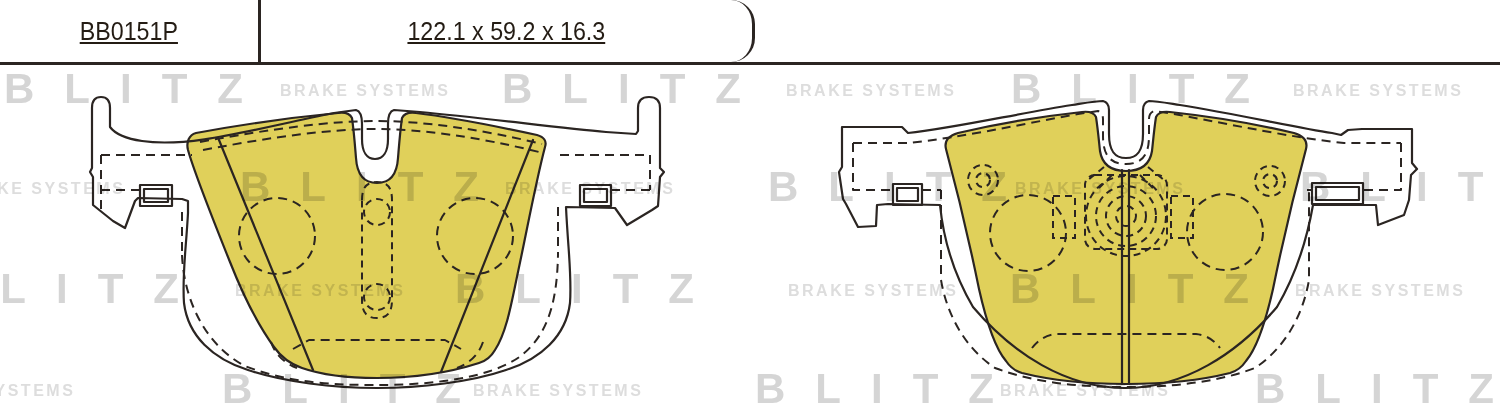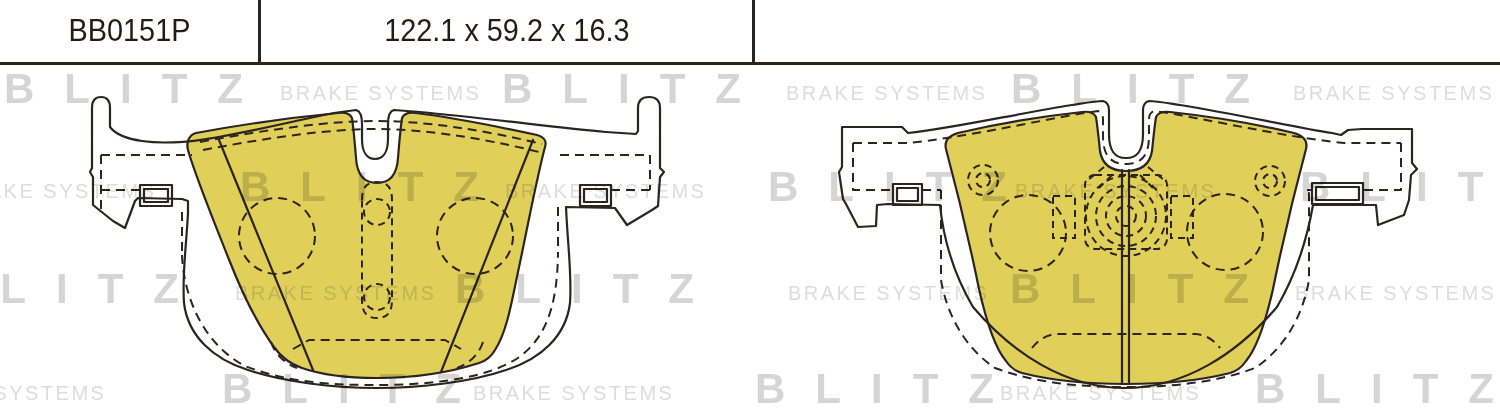--- a/index.html
+++ b/index.html
@@ -9,45 +9,45 @@
     -webkit-user-select:none;user-select:none;
   }
   
   .hdr{
     position:absolute;left:0;top:0;width:1500px;height:62px;
     display:flex;border-bottom:3px solid var(--line);
     background:#ffffff;z-index:2;
   }
   .hdr-cell{
     display:flex;align-items:center;justify-content:center;
-    font-size:31px;color:var(--ink);letter-spacing:0px;white-space:nowrap;
+    font-size:25px;color:var(--ink);letter-spacing:0px;white-space:nowrap;text-decoration:underline;
   }
   .hdr-cell .t{display:inline-block;transform:scaleX(.93);transform-origin:center;}
   .c1{width:258px;border-right:3px solid var(--line);}
-  .c2{width:491px;border-right:3px solid var(--line);}
+  .c2{width:491px;border-right:3px solid var(--line);border-radius:24px;}
   .c3{flex:1;}
   
   .stage{position:absolute;inset:0;z-index:1;}
   .stage svg{position:absolute;overflow:visible;}
   .solid{fill:none;stroke:var(--line);stroke-width:2.2;stroke-linejoin:round;stroke-linecap:round;}
   .pad{fill:var(--pad);stroke:var(--line);stroke-width:2.2;stroke-linejoin:round;}
   .dash{fill:none;stroke:var(--line);stroke-width:2;stroke-linejoin:round;
         stroke-dasharray:9 6;}
   .dash2{fill:none;stroke:var(--line);stroke-width:2;stroke-dasharray:7 5;}
   
   .wm{
     position:absolute;inset:0;z-index:3;pointer-events:none;
     mix-blend-mode:multiply;
   }
   .wm span{position:absolute;white-space:nowrap;line-height:1;}
   .wm .brand{
     font-weight:bold;font-size:42px;letter-spacing:30px;color:var(--wm1);
   }
   .wm .tag{
-    font-weight:normal;font-size:20px;letter-spacing:2.5px;color:var(--wm2);
+    font-weight:bold;font-size:16px;letter-spacing:2.5px;color:var(--wm2);
   }
 </style>
 </head>
 <body style="--pad: #e0d05a; --line: #2b2522; --ink: #241c14; --wm1: #d5d5d5; --wm2: #dddddd;">
 
 <div class="hdr">
   <div class="hdr-cell c1">
     <span class="t">BB0151P</span>
   </div>
   <div class="hdr-cell c2">

